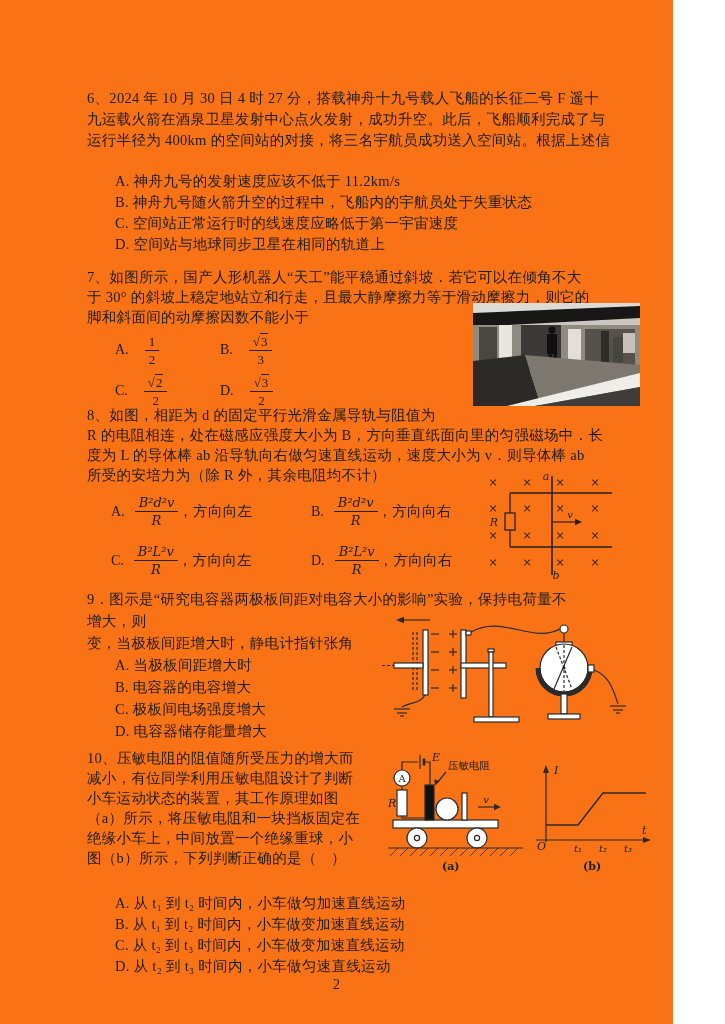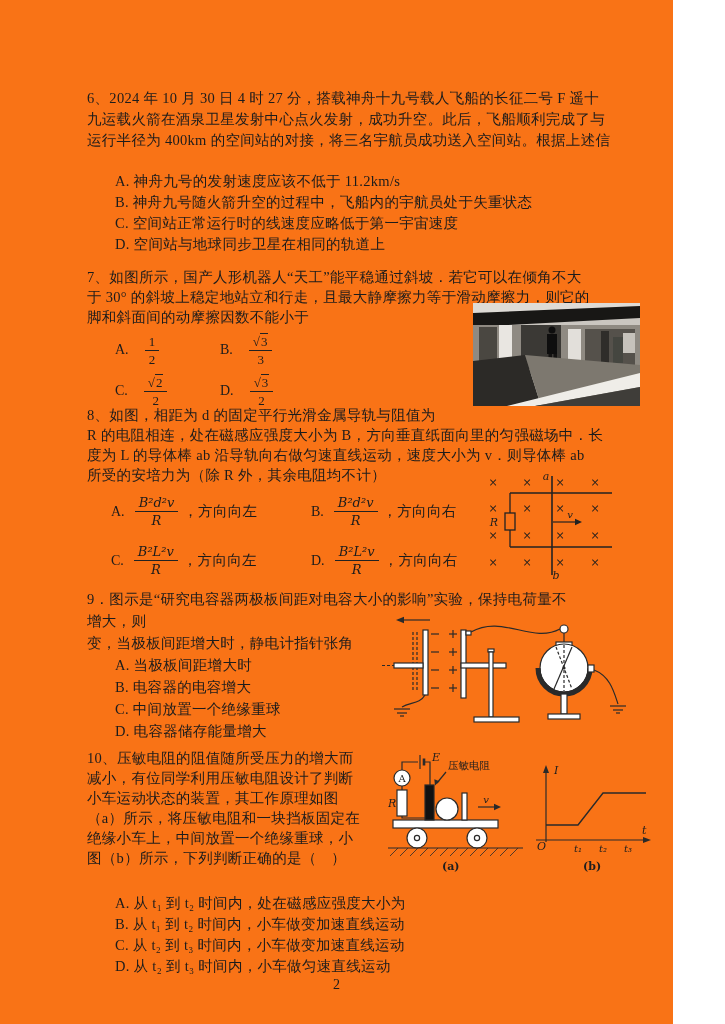--- a/index.html
+++ b/index.html
@@ -15,21 +15,21 @@
   .fopt{display:flex;align-items:center;width:105px;font-size:14px;}
   .frow8{display:flex;margin:4px 0 0 24px;align-items:center;height:45px;}
   .fopt8{display:flex;align-items:center;width:200px;font-size:14px;}
   .olabel{margin-right:16px;}
   .fopt8 .olabel{margin-right:10px;}
   .frac{display:inline-flex;flex-direction:column;align-items:center;font-size:13px;line-height:15px;}
   .frac .top{display:inline-flex;align-items:flex-end;border-bottom:1px solid #222;padding:0 4px 1px;}
   .frac .bot{padding-top:1px;}
   .rval{border-top:1.2px solid #222;padding:0 1px;}
   .math .top,.math .bot{font-style:italic;font-family:"DejaVu Serif",serif;}
-  .dir{margin-left:5px;font-size:14.5px;letter-spacing:.3px;}
+  .dir{font-size:14.5px;letter-spacing:.3px;}
   
   .fig{position:absolute;}
   #photo{left:473px;top:303px;width:167px;height:103px;}
   #fig8{left:485px;top:468px;width:130px;height:112px;}
   #fig9{left:382px;top:612px;width:258px;height:120px;}
   #fig10a{left:388px;top:752px;width:135px;height:122px;}
   #fig10b{left:528px;top:760px;width:130px;height:114px;}
   .pageno{position:absolute;left:0;right:0;top:977px;text-align:center;font-size:14px;}
   svg{display:block;}
   svg text{font-family:"DejaVu Serif","Liberation Serif",serif;fill:#1e1e1e;}
@@ -207,21 +207,21 @@
       <text class="it" x="85" y="50" font-size="10" text-anchor="middle">v</text>
     </svg>
   </figure>
 
   <section class="q l22" style="top:588px">
     <div class="line">9．图示是“研究电容器两极板间距对电容大小的影响”实验，保持电荷量不</div>
     <div class="line">增大，则</div>
     <div class="line">变，当极板间距增大时，静电计指针张角</div>
     <div class="line opt">A. 当极板间距增大时</div>
     <div class="line opt">B. 电容器的电容增大</div>
-    <div class="line opt">C. 中间放置一个绝缘重球</div>
+    <div class="line opt">C. 极板间电场强度增大</div>
     <div class="line opt">D. 电容器储存能量增大</div>
   </section>
 
   <figure class="fig" id="fig9" style="margin:0">
     <svg width="258" height="120" viewBox="0 0 258 120">
       <g stroke="#2a2a2a" fill="none" stroke-width="1.2">
 
         <g>
           <line x1="48" y1="8" x2="22" y2="8"></line>
           <polygon points="22,4.8 14,8 22,11.2" fill="#2a2a2a" stroke="none"></polygon>
@@ -375,20 +375,20 @@
       <text class="it" x="114" y="74" font-size="11">t</text>
       <text class="it" x="9" y="90" font-size="11">O</text>
       <text class="it" x="50" y="92" font-size="10" text-anchor="middle">t₁</text>
       <text class="it" x="75" y="92" font-size="10" text-anchor="middle">t₂</text>
       <text class="it" x="100" y="92" font-size="10" text-anchor="middle">t₃</text>
       <text x="55" y="110" font-size="11" font-weight="bold">(b)</text>
     </svg>
   </figure>
 
   <section class="q l21" style="top:893px">
-    <div class="line opt">A. 从 t₁ 到 t₂ 时间内，处在磁感应强度大小为</div>
+    <div class="line opt">A. 从 t₁ 到 t₂ 时间内，小车做匀加速直线运动</div>
     <div class="line opt">B. 从 t₁ 到 t₂ 时间内，小车做变加速直线运动</div>
     <div class="line opt">C. 从 t₂ 到 t₃ 时间内，小车做变加速直线运动</div>
     <div class="line opt">D. 从 t₂ 到 t₃ 时间内，小车做匀速直线运动</div>
   </section>
 
   <div class="pageno">2</div>
 </div>
 
 </body></html>

